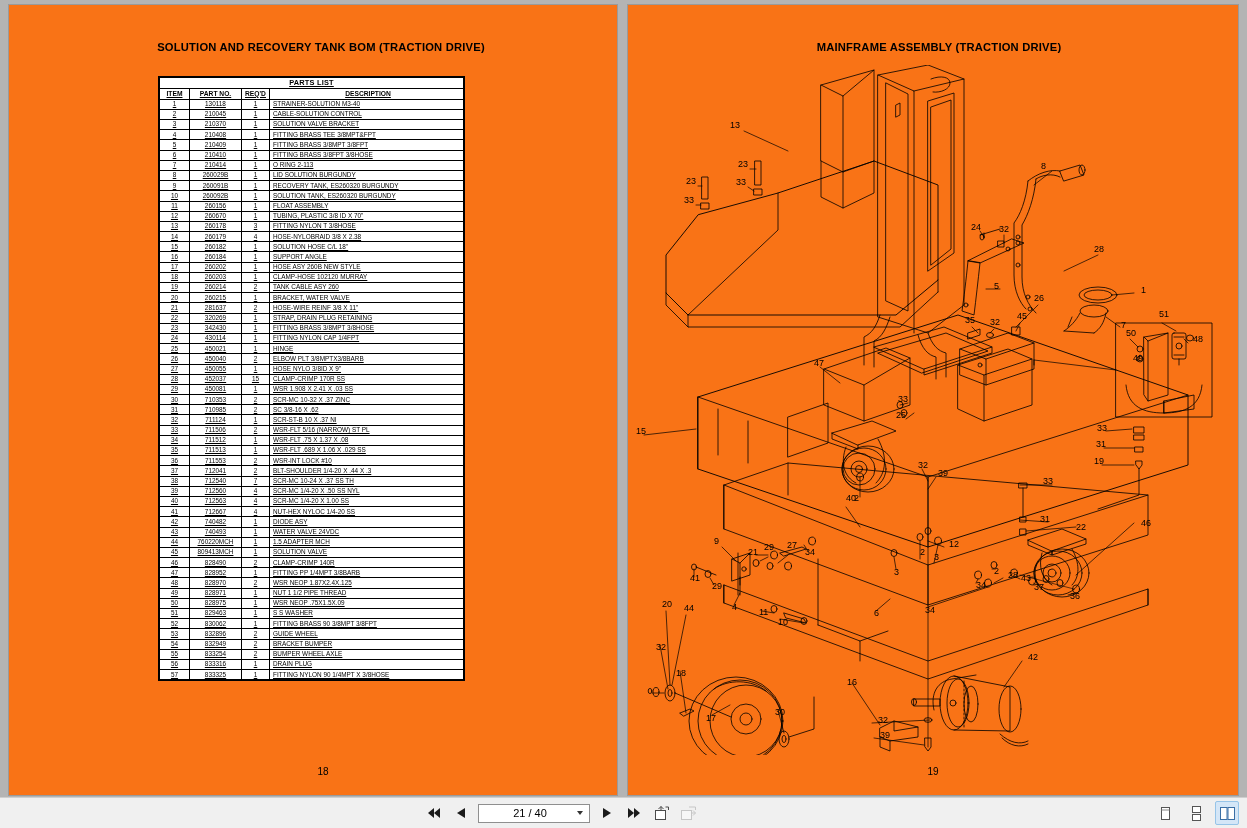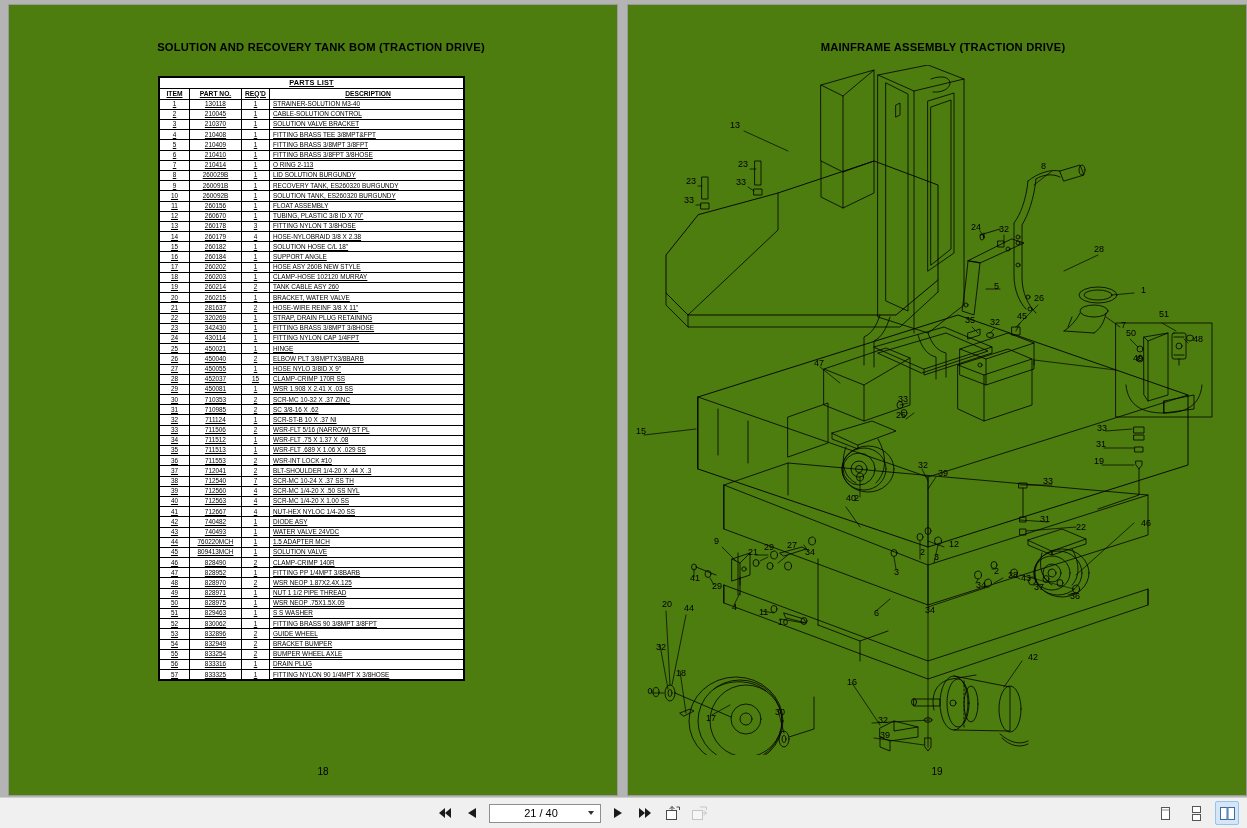--- a/index.html
+++ b/index.html
@@ -31,25 +31,25 @@
     height: 798px;
     background: #b4b4b4;
     overflow: hidden;
   }
 
   
   .pdf-page {
     position: absolute;
     top: 5px;
     height: 790px;
-    background: #4d7c0f;
+    background: #f97316;
     box-shadow: 0 0 0 1px #9a9a9a;
   }
   #page-left  { left: 9px;  width: 608px; }
-  #page-right { left: 628px; width: 610px; padding-left: 8px; }
+  #page-right { left: 628px; width: 610px; }
 
   .page-title {
     position: absolute;
     top: 36px;
     left: 0;
     width: 100%;
     text-align: center;
     font-size: 11.2px;
     font-weight: bold;
     letter-spacing: .2px;
@@ -135,21 +135,21 @@
     bottom: 0;
     width: 1247px;
     height: 30px;
     background: #f0f0f0;
     border-top: 1px solid #cfcfcf;
     display: flex;
     align-items: center;
   }
   #toolbar-center {
     position: absolute;
-    left: 435px;
+    left: 424px;
     top: 0;
     height: 30px;
     display: flex;
     align-items: center;
     gap: 7px;
   }
   #toolbar-right {
     position: absolute;
     right: 8px;
     top: 0;

